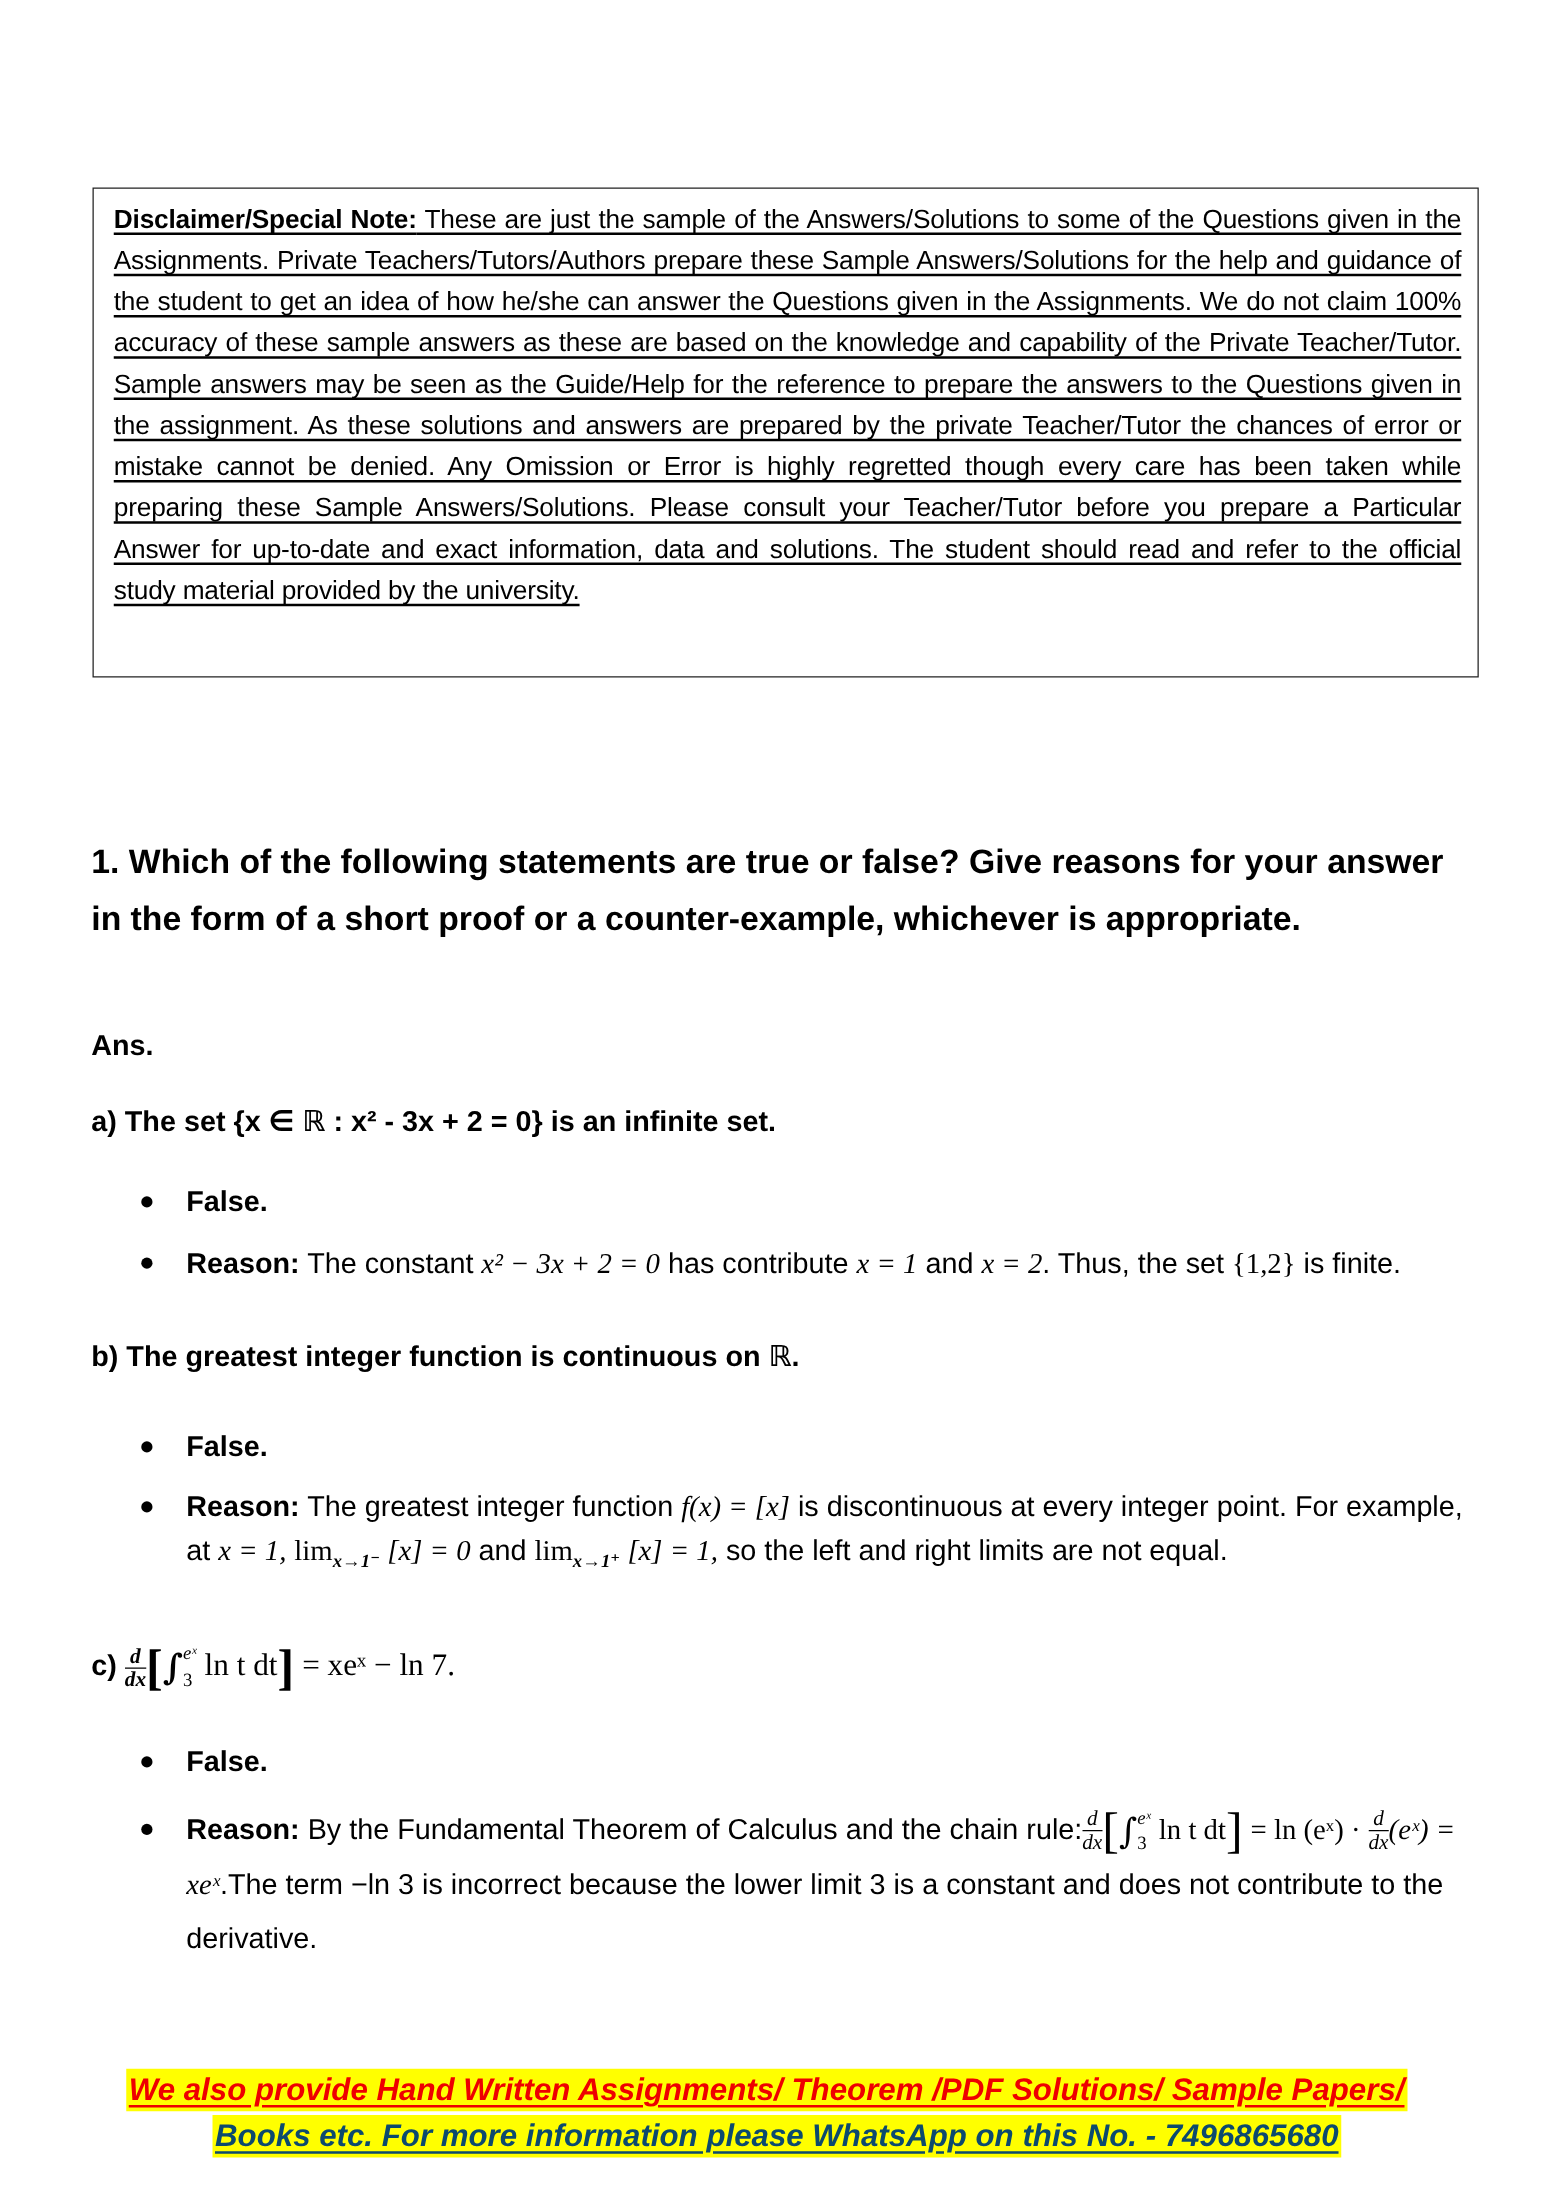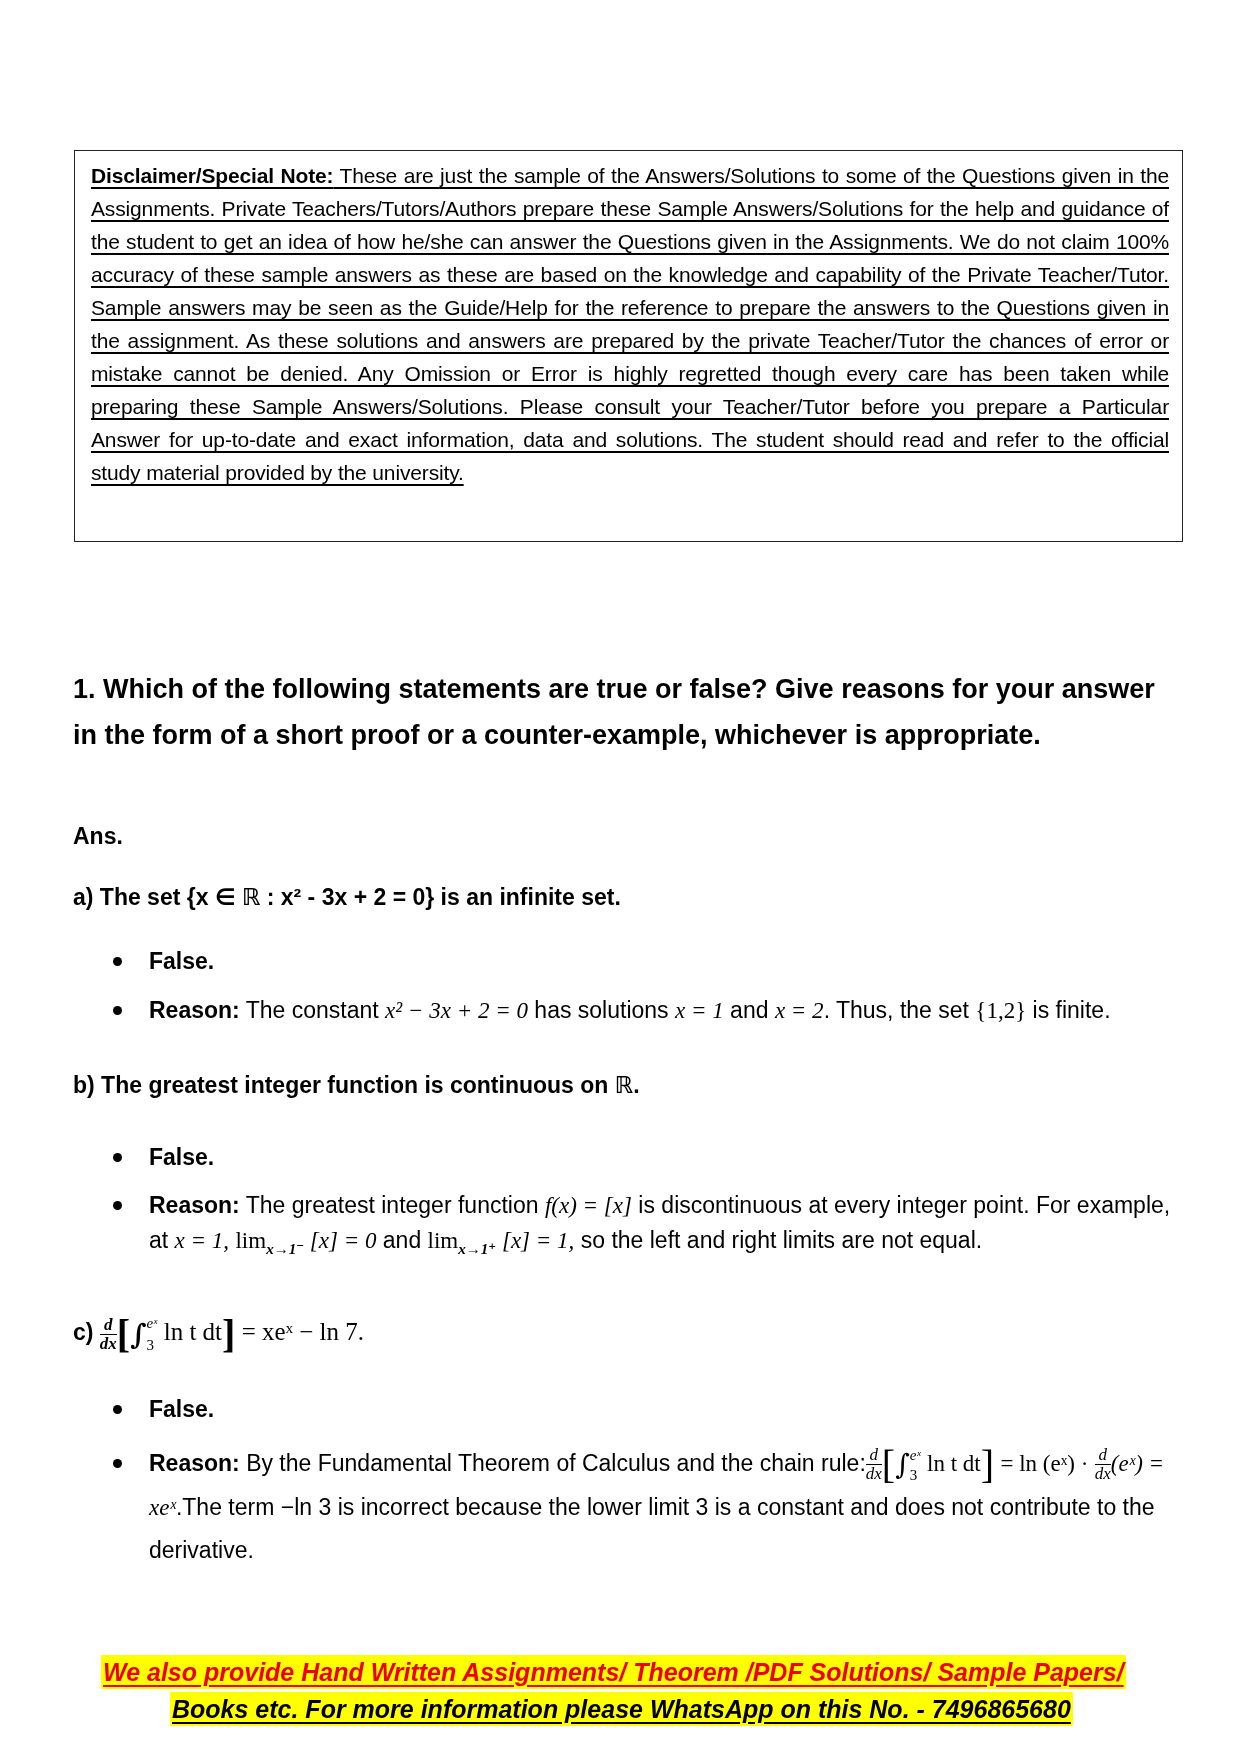--- a/index.html
+++ b/index.html
@@ -48,21 +48,21 @@
 <div class="q-title">1. Which of the following statements are true or false? Give reasons for your answer in the form of a short proof or a counter-example, whichever is appropriate.</div>
 <div class="ans">Ans.</div>
 
 <div class="part" style="top:884px;">a) The set {x ∈ ℝ : x² - 3x + 2 = 0} is an infinite set.</div>
 <div class="bullet-row" style="top:944px;">
   <span class="bullet-dot"></span>
   <div class="bullet-body"><b>False.</b></div>
 </div>
 <div class="bullet-row" style="top:993px;">
   <span class="bullet-dot"></span>
-  <div class="bullet-body"><b>Reason:</b><span> The constant </span><span class="mi">x² − 3x + 2 = 0</span><span> has solutions </span><span class="mi">x = 1</span><span> and </span><span class="mi">x = 2</span><span>. Thus, the set </span><span class="math">{1,2}</span><span> is finite.</span></div>
+  <div class="bullet-body"><b>Reason:</b><span> The constant </span><span class="mi">x² − 3x + 2 = 0</span><span> has contribute </span><span class="mi">x = 1</span><span> and </span><span class="mi">x = 2</span><span>. Thus, the set </span><span class="math">{1,2}</span><span> is finite.</span></div>
 </div>
 
 <div class="part" style="top:1072px;">b) The greatest integer function is continuous on ℝ.</div>
 <div class="bullet-row" style="top:1140px;">
   <span class="bullet-dot"></span>
   <div class="bullet-body"><b>False.</b></div>
 </div>
 <div class="bullet-row" style="top:1188px;">
   <span class="bullet-dot"></span>
   <div class="bullet-body"><b>Reason:</b><span> The greatest integer function </span><span class="mi">f(x) = [x]</span><span> is discontinuous at every integer point. For example, at </span><span class="mi">x = 1,</span> <span class="math">lim<sub class="s mi">x→1⁻</sub> <span class="mi">[x] = 0</span></span><span> and </span><span class="math">lim<sub class="s mi">x→1⁺</sub> <span class="mi">[x] = 1,</span></span><span> so the left and right limits are not equal.</span></div>
@@ -77,13 +77,13 @@
 <div class="bullet-row" style="top:1392px;">
   <span class="bullet-dot"></span>
   <div class="bullet-body"><b>False.</b></div>
 </div>
 <div class="bullet-row" style="top:1442px; line-height:43px;">
   <span class="bullet-dot" style="top:17px;"></span>
   <div class="bullet-body"><b>Reason:</b><span> By the Fundamental Theorem of Calculus and the chain rule:</span><span class="frac"><span class="n">d</span><span class="d">dx</span></span><span class="big-bracket">[</span><span class="integral">∫</span><span style="display:inline-block; vertical-align:middle; font-family:'Liberation Serif',serif; font-size:15px; line-height:20px;"><span style="display:block; font-style:italic;">eˣ</span><span style="display:block;">3</span></span> <span class="math">ln  t dt</span><span class="big-bracket">]</span> <span class="math">= ln (eˣ) ·</span> <span class="frac"><span class="n">d</span><span class="d">dx</span></span><span class="mi">(eˣ) = xeˣ</span><span>.The term −ln  3 is incorrect because the lower limit 3 is a constant and does not contribute to the derivative.</span></div>
 </div>
 
 <div class="footer-line" style="left: 101px; top: 1655px; color: rgb(238, 0, 0); background: rgb(255, 255, 0);">We also provide Hand Written Assignments/ Theorem /PDF Solutions/ Sample Papers/</div>
-<div class="footer-line" style="left: 170px; top: 1692px; color: #000000; background: rgb(255, 255, 0);">Books etc. For more information please WhatsApp on this No. - 7496865680</div>
+<div class="footer-line" style="left: 170px; top: 1692px; color: #0c4a6e; background: rgb(255, 255, 0);">Books etc. For more information please WhatsApp on this No. - 7496865680</div>
 
 </body></html>

